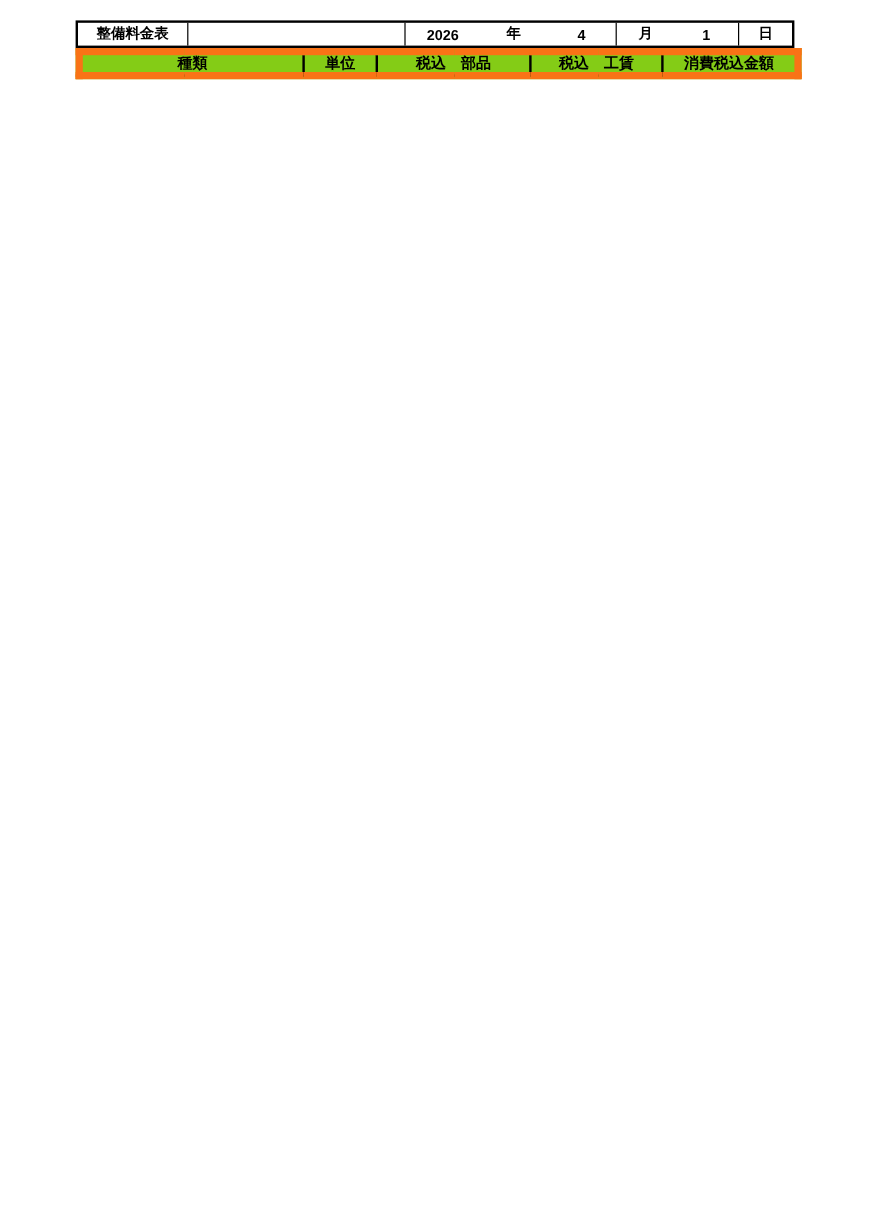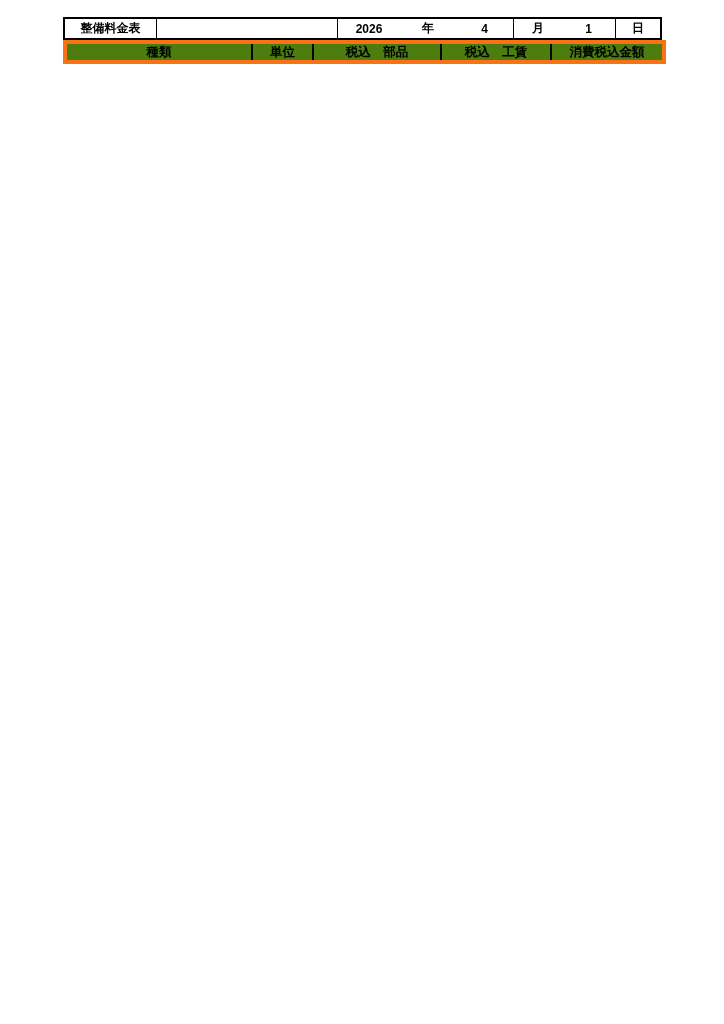--- a/index.html
+++ b/index.html
@@ -24,21 +24,21 @@
   .t-year{width:62px;text-align:right;}
   .t-ylab{width:56px;}
   .t-month{width:58px;border-right:1px solid #000;}
   .t-mlab{width:48px;}
   .t-day{width:54px;border-right:1px solid #000;}
   .t-dlab{width:44px;}
 
   
   table.price{
     border-collapse:collapse;table-layout:fixed;width:599px;
-    border:4px solid #f97316;background:#4d7c0f;
+    border:6px solid #f97316;background:#84cc16;
   }
   col.c0{width:88px;} col.c1{width:99px;} col.c2{width:61px;}
   col.c3{width:65px;} col.c4{width:63px;} col.c5{width:57px;}
   col.c6{width:53px;} col.c7{width:113px;}
   td{
     border:1px solid #000;height:20px;padding:0 1px;box-sizing:border-box;
     text-align:center;vertical-align:middle;font-size:12px;line-height:1.05;
     overflow:hidden;white-space:nowrap;
   }
   tr.hdr td{font-weight:bold;font-size:12.5px;border-bottom-width:2px;}

